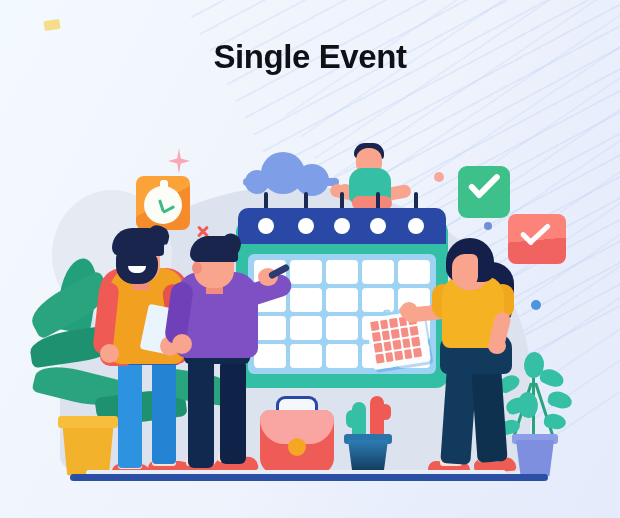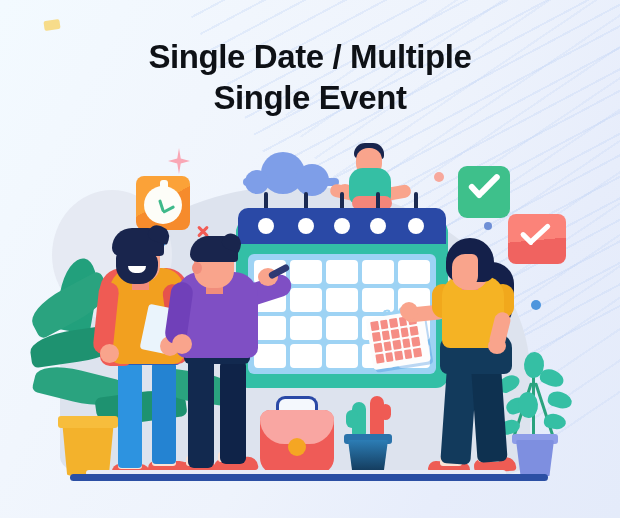--- a/index.html
+++ b/index.html
@@ -284,21 +284,20 @@
 </style>
 </head>
 <body>
 
 <div id="stage">
 
   <div class="waves abs"></div>
   <div class="waves2 abs"></div>
 
   <div class="title">
-    <span>Single Date / Multiple</span>
     <span>Single Event</span>
   </div>
 
   <div class="illus">
 
     <div class="abs blob"></div>
     <div class="abs blob2"></div>
 
     <div class="abs cloud">
       <i class="c1"></i>

